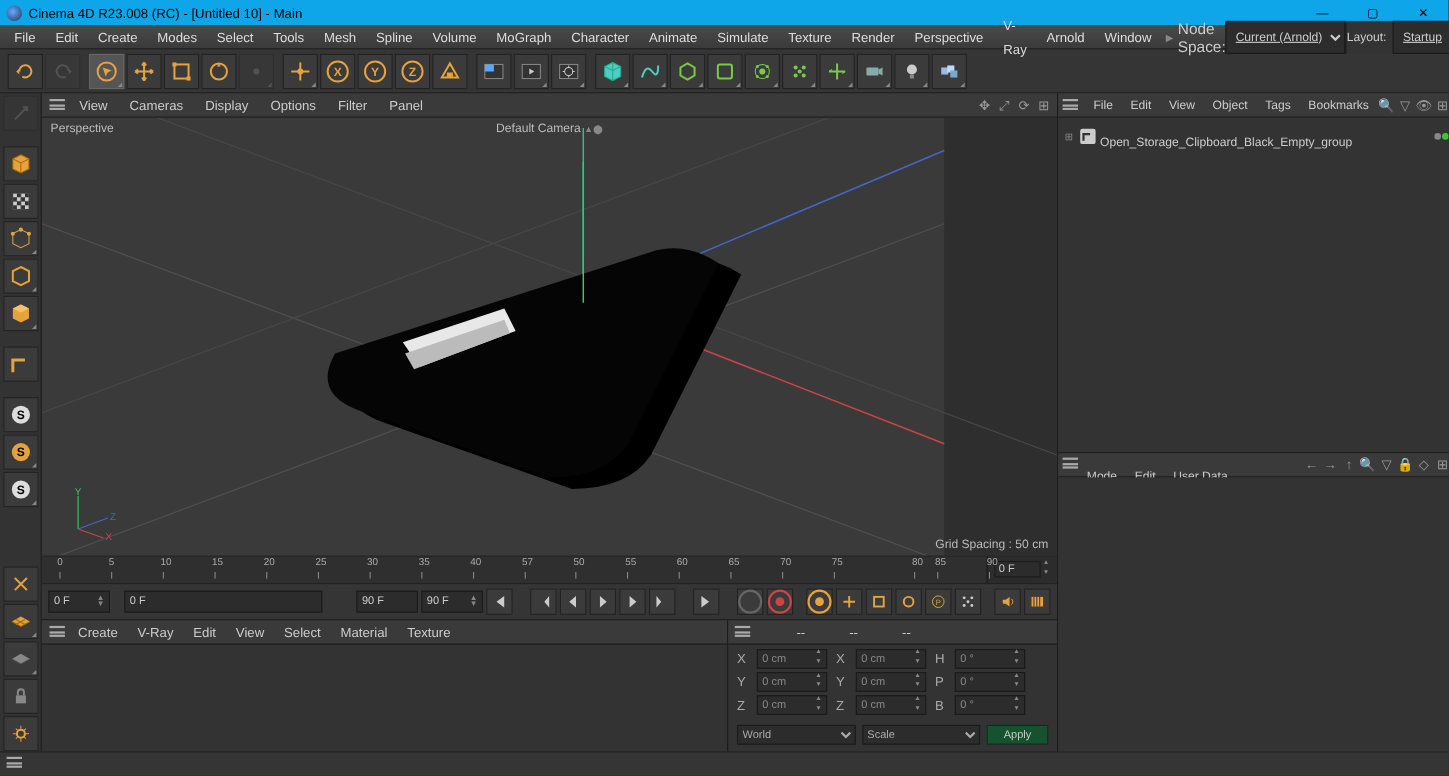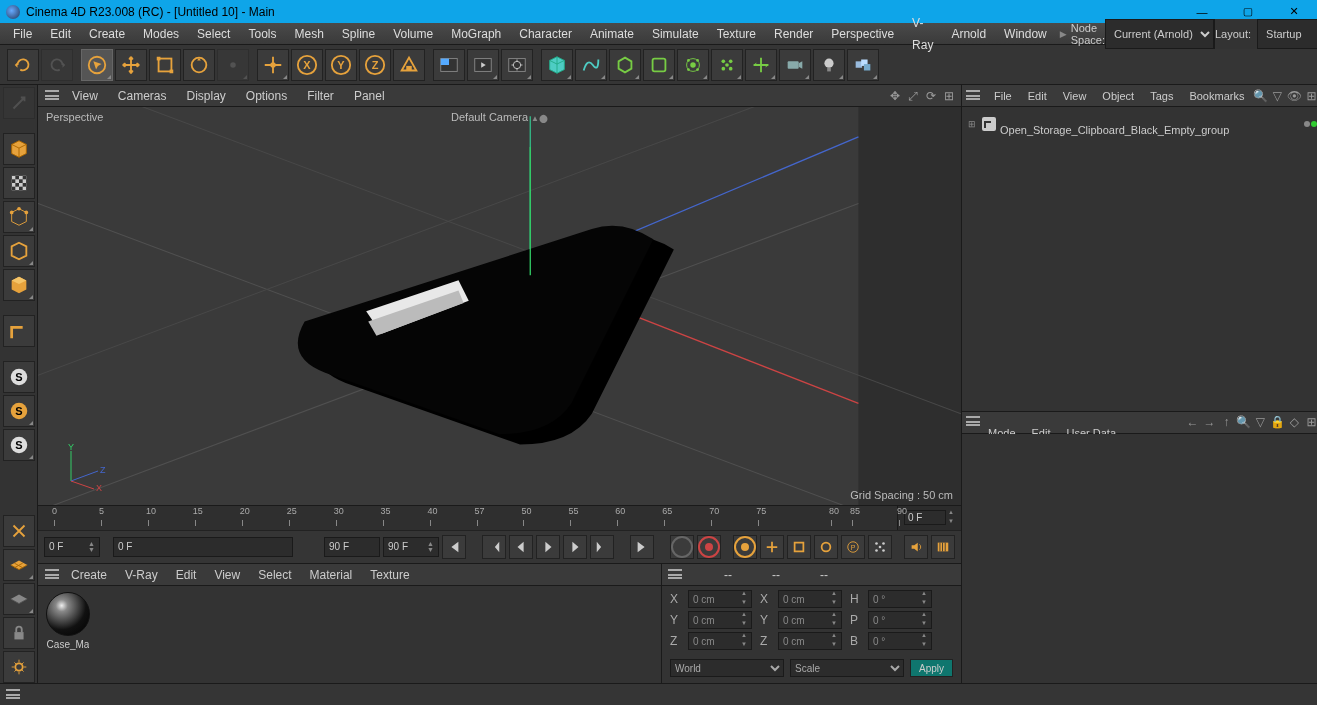--- a/index.html
+++ b/index.html
@@ -9,21 +9,21 @@
 .titlebar { height:23px; background:#0ea5e9; color:#000; display:flex; align-items:center; padding-left:6px; }
 .titlebar .logo { width:14px; height:14px; border-radius:50%; background:radial-gradient(circle at 40% 40%,#6af,#235); margin-right:6px; }
 .titlebar .title { flex:1; font-size:12px; }
 .winbtns { display:flex; }
 .winbtn { width:46px; height:23px; display:flex; align-items:center; justify-content:center; color:#000; font-size:11px; }
 
 
 .menubar { height:22px; background:linear-gradient(#4a4a4a,#3a3a3a); display:flex; align-items:center; padding:0 4px; border-bottom:1px solid #1a1a1a; }
 .menubar .mitem { padding:0 9px; line-height:22px; color:#ddd; }
 .menubar .arrow { color:#888; font-size:9px; padding:0 4px; }
-.menubar .dropdown { background:#2c2c2c; border:1px solid #1a1a1a; color:#ccc; height:30px; font-size:11px; padding:0 4px; }
+.menubar .dropdown { background:#2c2c2c; border:1px solid #1a1a1a; color:#ccc; height:30px; font-size:11px; padding:0 4px;text-decoration:underline; }
 .menubar .dropdown.wide { width:150px; }
 .menubar .right { margin-left:auto; display:flex; align-items:center; gap:6px; }
 
 
 .toolbar { height:40px; background:#353535; border-bottom:1px solid #1a1a1a; display:flex; align-items:center; padding:0 6px; gap:0; }
 .tb { width:32px; height:32px; border:1px solid #222; background:#3b3b3b; margin:0 1px; display:flex; align-items:center; justify-content:center; position:relative; }
 .tb.sel { background:#555; border-color:#666; }
 .tb svg { width:22px; height:22px; }
 .tb .corner { position:absolute; bottom:1px; right:1px; width:0; height:0; border-left:4px solid transparent; border-bottom:4px solid #888; }
 .tb-spacer { width:6px; }
@@ -85,21 +85,21 @@
 .coord-panel { width:300px; background:#333; border-left:1px solid #1a1a1a; display:flex; flex-direction:column; }
 .coord-head { height:22px; background:#3a3a3a; border-bottom:1px solid #1a1a1a; display:flex; align-items:center; padding:0 6px; gap:40px; }
 .coord-head .ham { width:16px; }
 .coord-grid { flex:1; padding:4px 8px; }
 .crow { display:flex; gap:8px; margin-bottom:3px; align-items:center; }
 .crow .lab { width:10px; color:#aaa; }
 .crow .val { width:64px; height:18px; background:#2c2c2c; border:1px solid #1a1a1a; color:#888; font-size:10px; padding:0 4px; display:flex; align-items:center; justify-content:space-between; }
 .crow .val .ud { font-size:6px; line-height:5px; color:#666; display:flex; flex-direction:column; }
 .coord-bottom { display:flex; gap:6px; padding:2px 8px 6px; align-items:center; }
 .coord-bottom select { flex:1; background:#2c2c2c; border:1px solid #1a1a1a; color:#aaa; font-size:10px; height:18px; }
-.coord-bottom button { width:43px; height:18px; background:#0f766e; border:1px solid #222; color:#ccc; font-size:10px; }
+.coord-bottom button { width:56px; height:18px; background:#14532d; border:1px solid #222; color:#ccc; font-size:10px; }
 
 
 .right { width:356px; background:#333; border-left:1px solid #1a1a1a; display:flex; }
 .right-inner { flex:1; display:flex; flex-direction:column; }
 
 .obj-panel { flex:1.2; display:flex; flex-direction:column; border-bottom:1px solid #1a1a1a; min-height: 270px;}
 .obj-menubar { height:22px; background:#3a3a3a; border-bottom:1px solid #1a1a1a; display:flex; align-items:center; padding:0 4px; }
 .obj-menubar .ham { width:20px; }
 .obj-menubar .om { padding:0 8px; font-size:11px; }
 .obj-menubar .oicons { margin-left:auto; display:flex; gap:1px; }
@@ -154,21 +154,21 @@
   <div class="mitem">Character</div>
   <div class="mitem">Animate</div>
   <div class="mitem">Simulate</div>
   <div class="mitem">Texture</div>
   <div class="mitem">Render</div>
   <div class="mitem">Perspective</div>
   <div class="mitem">V-Ray</div>
   <div class="mitem">Arnold</div>
   <div class="mitem">Window</div>
   <span class="arrow">▶</span>
-  <span style="font-size:11px;">Node Space:</span>
+  <span style="font-size:14px;">Node Space:</span>
   <select class="dropdown wide"><option>Current (Arnold)</option></select>
   <div class="right">
     <span style="font-size:11px;">Layout:</span>
     <select class="dropdown" style="width:110px"><option>Startup</option></select>
 
   </div>
 </div>
 
 <div class="toolbar">
   <div class="tb">
@@ -663,26 +663,20 @@
       <div class="mat-panel">
         <div class="mat-menubar">
           <span class="ham"><span class="hamburger"></span></span>
           <span class="mm">Create</span>
           <span class="mm">V-Ray</span>
           <span class="mm">Edit</span>
           <span class="mm">View</span>
           <span class="mm">Select</span>
           <span class="mm">Material</span>
           <span class="mm">Texture</span>
-        </div>
-        <div class="mat-body">
-          <div class="mat-swatch">
-            <div class="mat-ball"></div>
-            <div class="name">Case_Ma</div>
-          </div>
         </div>
       </div>
 
       <div class="coord-panel">
         <div class="coord-head">
           <span class="ham"><span class="hamburger"></span></span>
           <span>--</span>
           <span>--</span>
           <span>--</span>
         </div>

